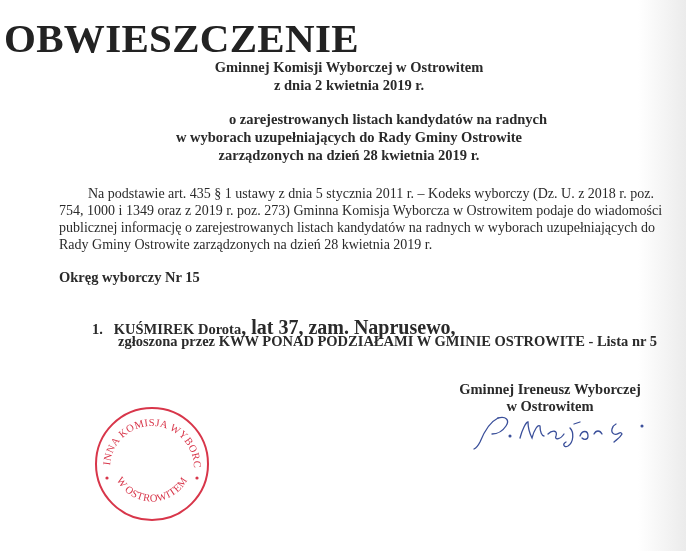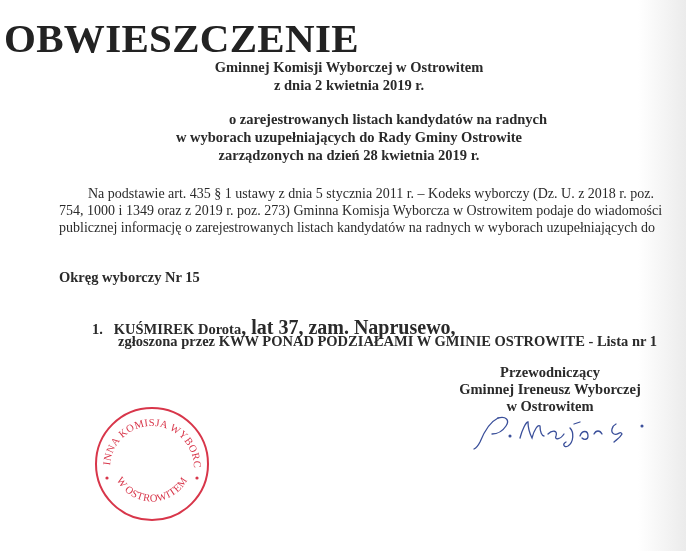--- a/index.html
+++ b/index.html
@@ -33,30 +33,30 @@
   <div class="abs subhead" style="top:59px;">Gminnej Komisji Wyborczej w Ostrowitem</div>
   <div class="abs subhead" style="top:77px;">z dnia 2 kwietnia 2019 r.</div>
 
   <div class="abs subhead" style="top:111px;padding-left:39px;">o zarejestrowanych listach kandydatów na radnych</div>
   <div class="abs subhead" style="top:129px;">w wyborach uzupełniających do Rady Gminy Ostrowite</div>
   <div class="abs subhead" style="top:147px;">zarządzonych na dzień 28 kwietnia 2019 r.</div>
 
   <div class="abs body-line" style="left:88px; width:547px; top:186px; text-align:justify; text-align-last:justify;">Na podstawie art. 435 § 1  ustawy z dnia 5 stycznia 2011 r. – Kodeks wyborczy (Dz. U. z 2018 r. poz.</div>
   <div class="abs body-line justify" style="top:203px;">754, 1000 i 1349 oraz z 2019 r. poz. 273) Gminna Komisja Wyborcza w Ostrowitem podaje do wiadomości</div>
   <div class="abs body-line justify" style="top:220px;">publicznej informację o zarejestrowanych listach kandydatów na radnych w wyborach uzupełniających do</div>
+  <div class="abs body-line" style="left:59px; top:237px;">Rady Gminy Ostrowite zarządzonych na dzień 28 kwietnia 2019 r.</div>
 
   <div class="abs body-line bold" style="left:59px; top:269px; font-size:14.5px;">Okręg wyborczy Nr 15</div>
 
   <div class="abs body-line" style="left:92px; top:316px; font-size:14.5px;">
     <span class="bold">1.</span>&nbsp;&nbsp;
     <span class="bold">KUŚMIREK Dorota</span><span style="font-size:20px;font-weight:bold;">, lat 37, zam. Naprusewo,</span>
   </div>
-  <div class="abs body-line bold" style="left:118px; top:333px; font-size:14.5px;">zgłoszona przez KWW PONAD PODZIAŁAMI W GMINIE OSTROWITE - Lista nr 1</div>
+  <div class="abs body-line bold" style="left:118px; top:333px; font-size:14.5px;">zgłoszona przez KWW PONAD PODZIAŁAMI W GMINIE OSTROWITE - Lista nr 5</div>
 
-  <div class="abs sig-block" style="left:430px; width:240px; top:364px;">Przewodniczący</div>
   <div class="abs sig-block" style="left:430px; width:240px; top:381px;">Gminnej Ireneusz Wyborczej</div>
   <div class="abs sig-block" style="left:430px; width:240px; top:398px;">w Ostrowitem</div>
 
   <svg class="signature" viewBox="0 0 180 40">
     <g fill="none" stroke="#3a4f9a" stroke-width="1.3" stroke-linecap="round">
       <path d="M28 6 C20 10 14 20 10 30 C8 34 6 36 4 37"></path>
       <path d="M28 6 C36 4 40 8 36 14 C32 20 26 22 22 22"></path>
       <circle cx="40" cy="24" r="0.9" fill="#3a4f9a"></circle>
       <path d="M50 26 C52 18 56 10 58 10 C58 16 60 22 62 26 C64 18 68 12 70 14 C70 20 72 24 74 24"></path>
       <path d="M78 22 C82 18 88 18 86 24 C84 28 90 28 94 22"></path>

